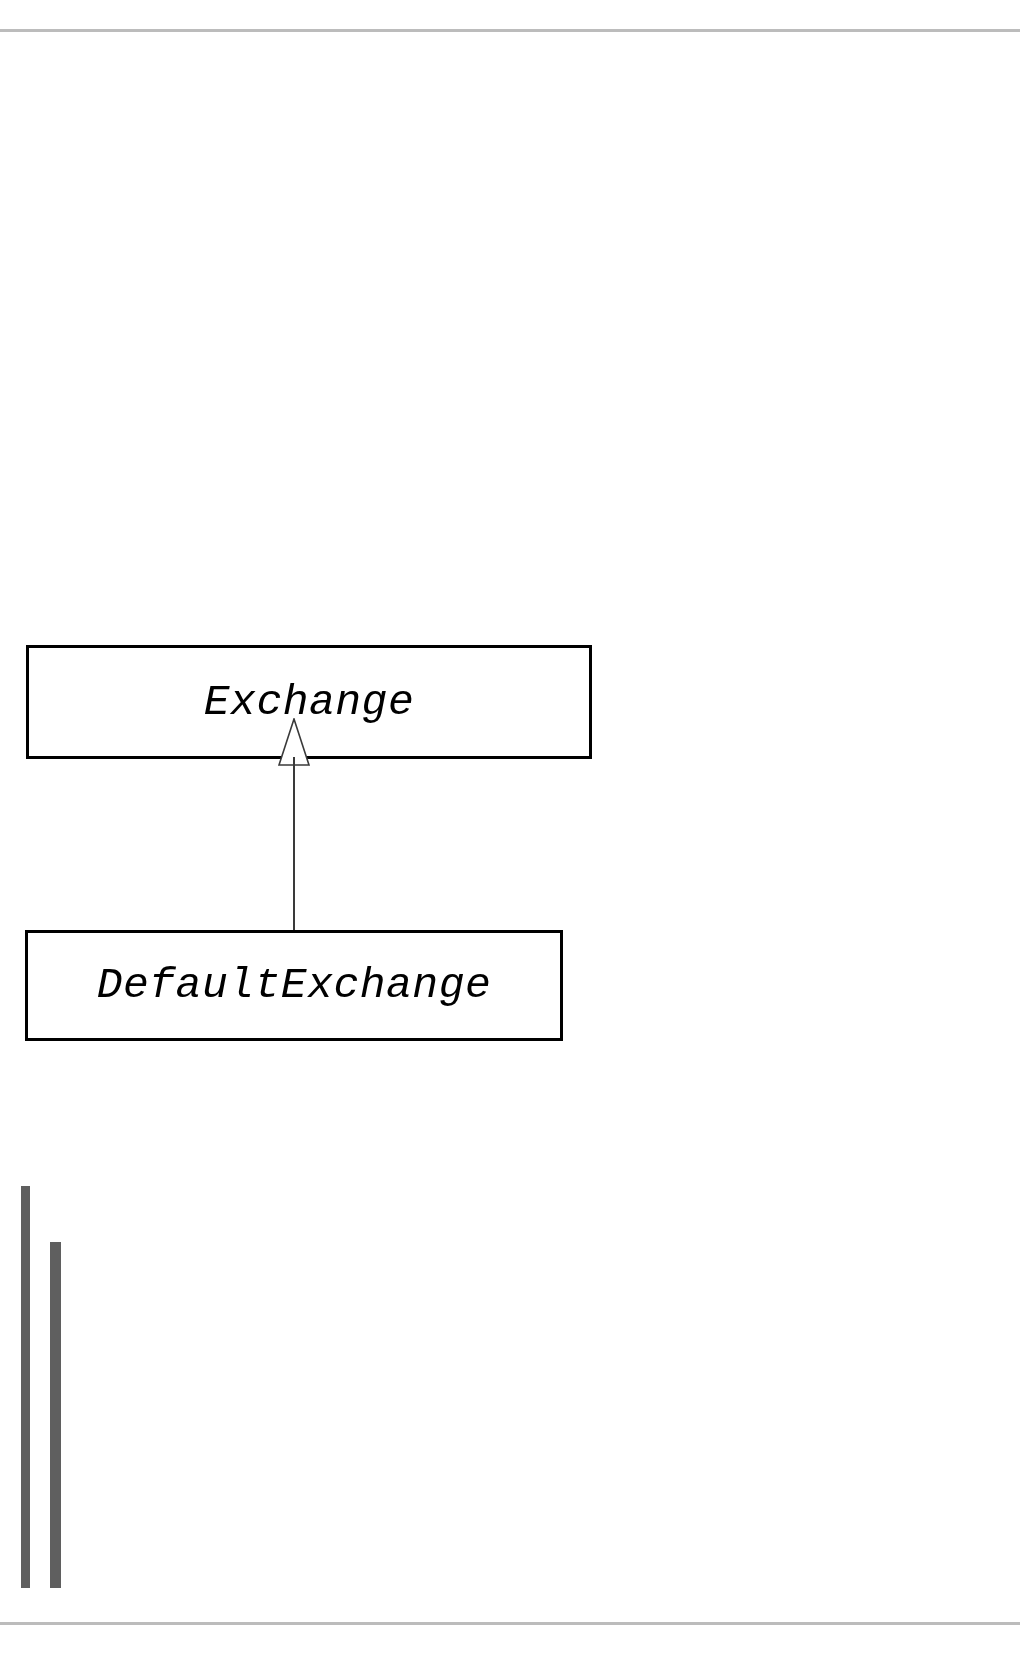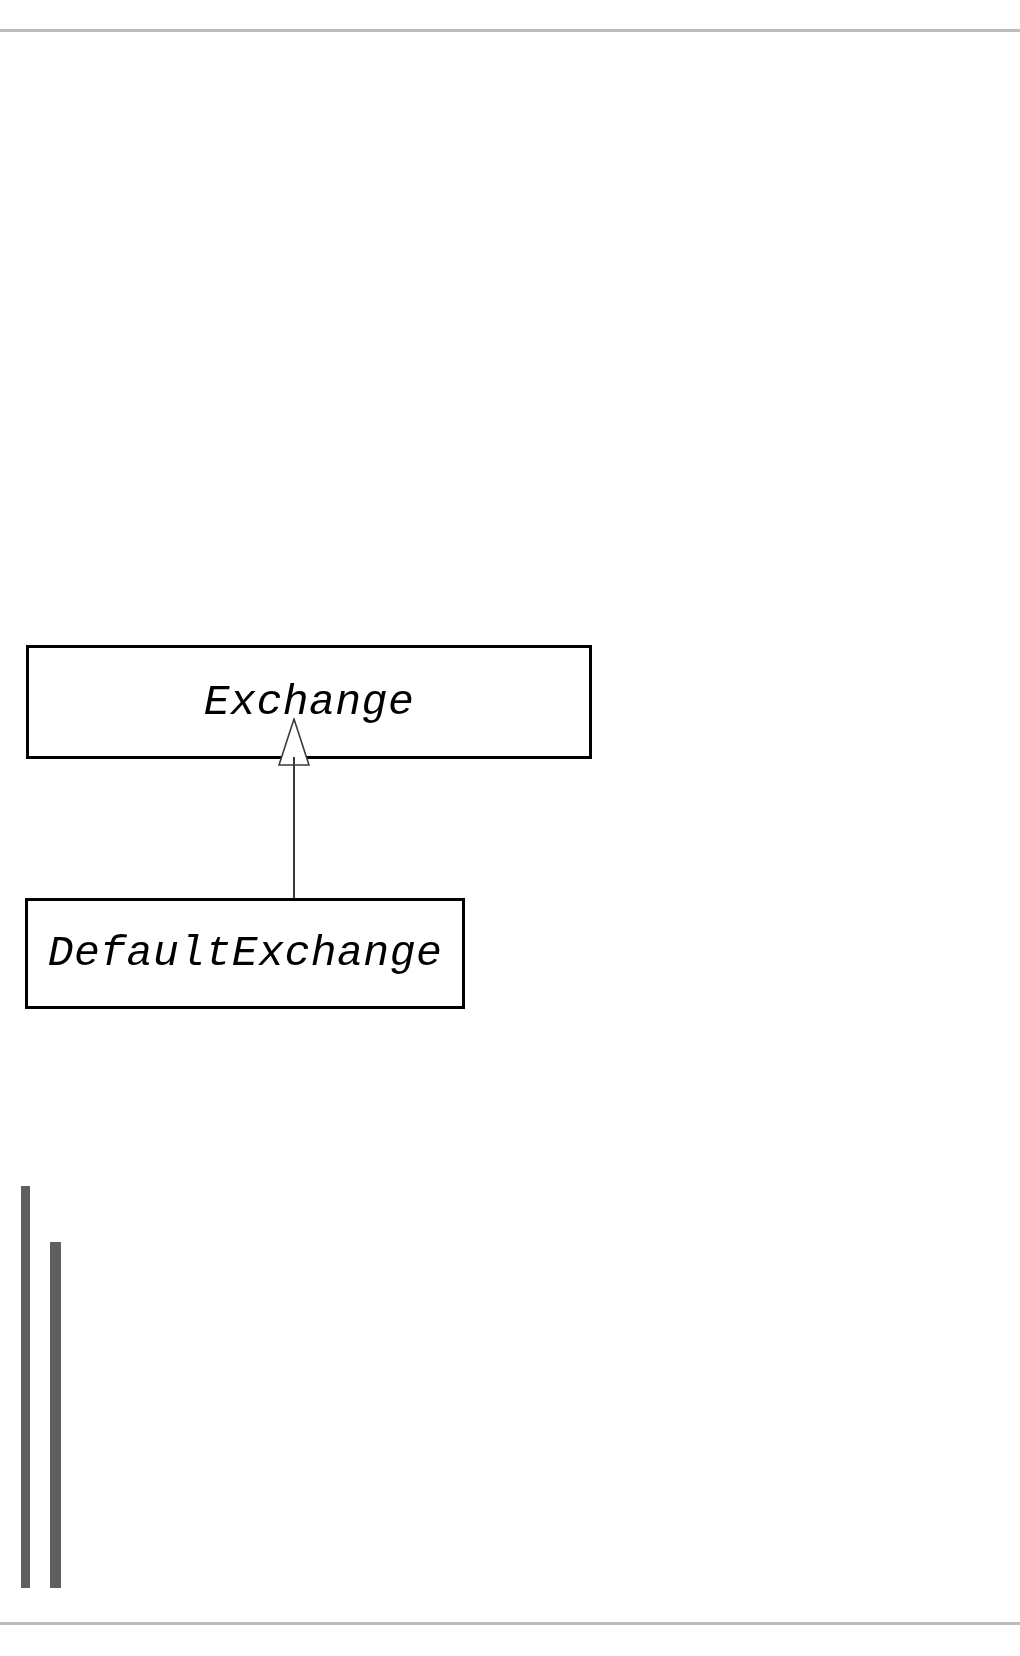--- a/index.html
+++ b/index.html
@@ -55,22 +55,22 @@
     width: 566px;
     height: 114px;
   }
   #class-exchange .class-name {
     font-size: 43px;
     line-height: 1;
   }
 
   #class-default-exchange {
     left: 25px;
-    top: 898px;
-    width: 440px;
+    top: 930px;
+    width: 538px;
     height: 111px;
   }
   #class-default-exchange .class-name {
     font-size: 43px;
     line-height: 1;
   }
 
   
   .generalization-line {
     position: absolute;

